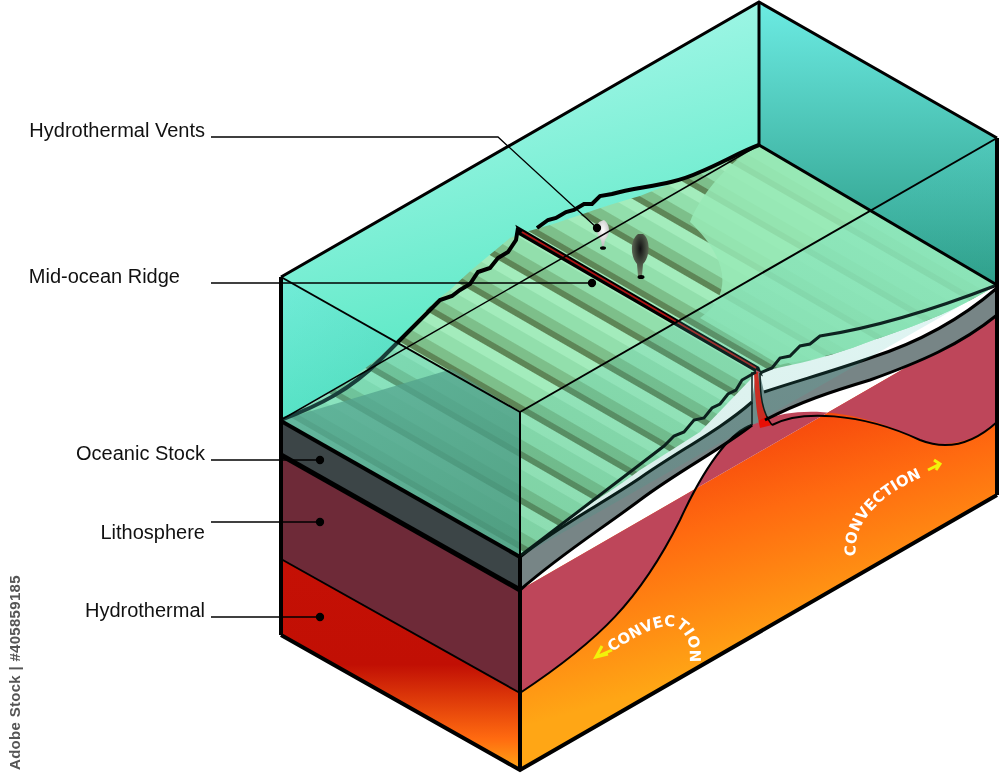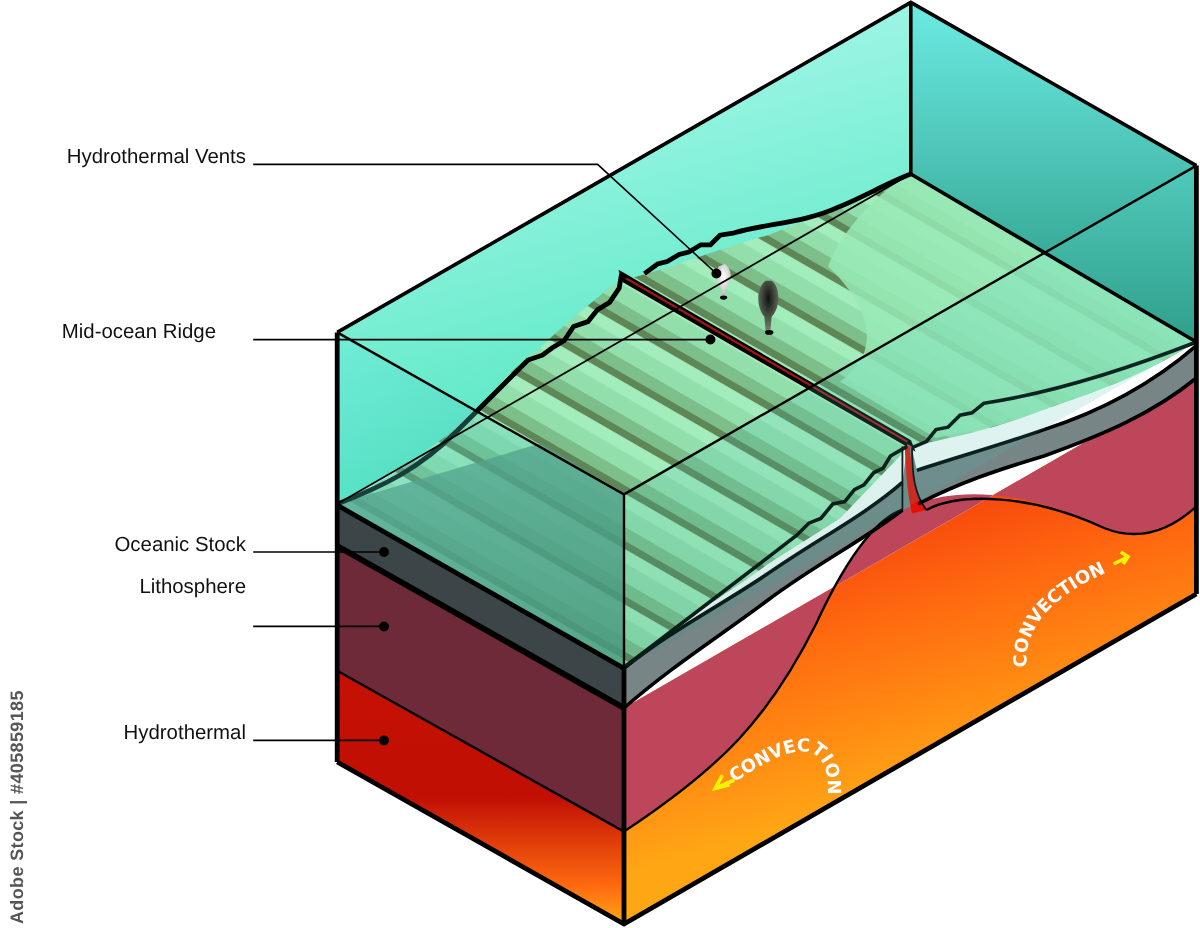--- a/index.html
+++ b/index.html
@@ -1,19 +1,19 @@
 <!DOCTYPE html>
 <html><head>
 <meta charset="utf-8">
 <style>
   html, body { margin: 0; padding: 0; background: #ffffff; }
   body { width: 1000px; height: 773px; position: relative; overflow: hidden;
          font-family: "Liberation Sans", "DejaVu Sans", sans-serif; }
   #stage { position: absolute; left: 0; top: 0; width: 1000px; height: 773px; }
-  .label { position: absolute; font-size: 17px; color: #111; text-align: center;
+  .label { position: absolute; font-size: 20px; color: #111; text-align: center;
            line-height: 21px; white-space: nowrap; }
   .watermark-id { position: absolute; left: 6px; top: 770px; transform-origin: 0 0;
            transform: rotate(-90deg); font-size: 15px; font-weight: bold; color: #555;
            white-space: nowrap; letter-spacing: 0.3px; }
   svg text { font-family: "DejaVu Sans", sans-serif; }
 </style>
 </head>
 <body>
 
 <div id="stage">
@@ -191,16 +191,16 @@
     <path d="M928,470 L940,464 M934,460 L940,464 L936,470" stroke="#f2f20a" stroke-width="3" fill="none"></path>
   </g>
 </svg>
 </div>
 
 <div class="label" style="right:795px; top:120px;">
   <div>Hydrothermal Vents</div>
 </div>
 <div class="label" style="right:820px; top:266px;">Mid-ocean Ridge</div>
 <div class="label" style="right:795px; top:443px;">Oceanic Stock</div>
-<div class="label" style="right:795px; top:478px;">Lithosphere</div>
+<div class="label" style="right:795px; top:522px;">Lithosphere</div>
 <div class="label" style="right:795px; top:600px;">Hydrothermal</div>
 
 <div class="watermark-id">Adobe Stock | #405859185</div>
 
 </body></html>

